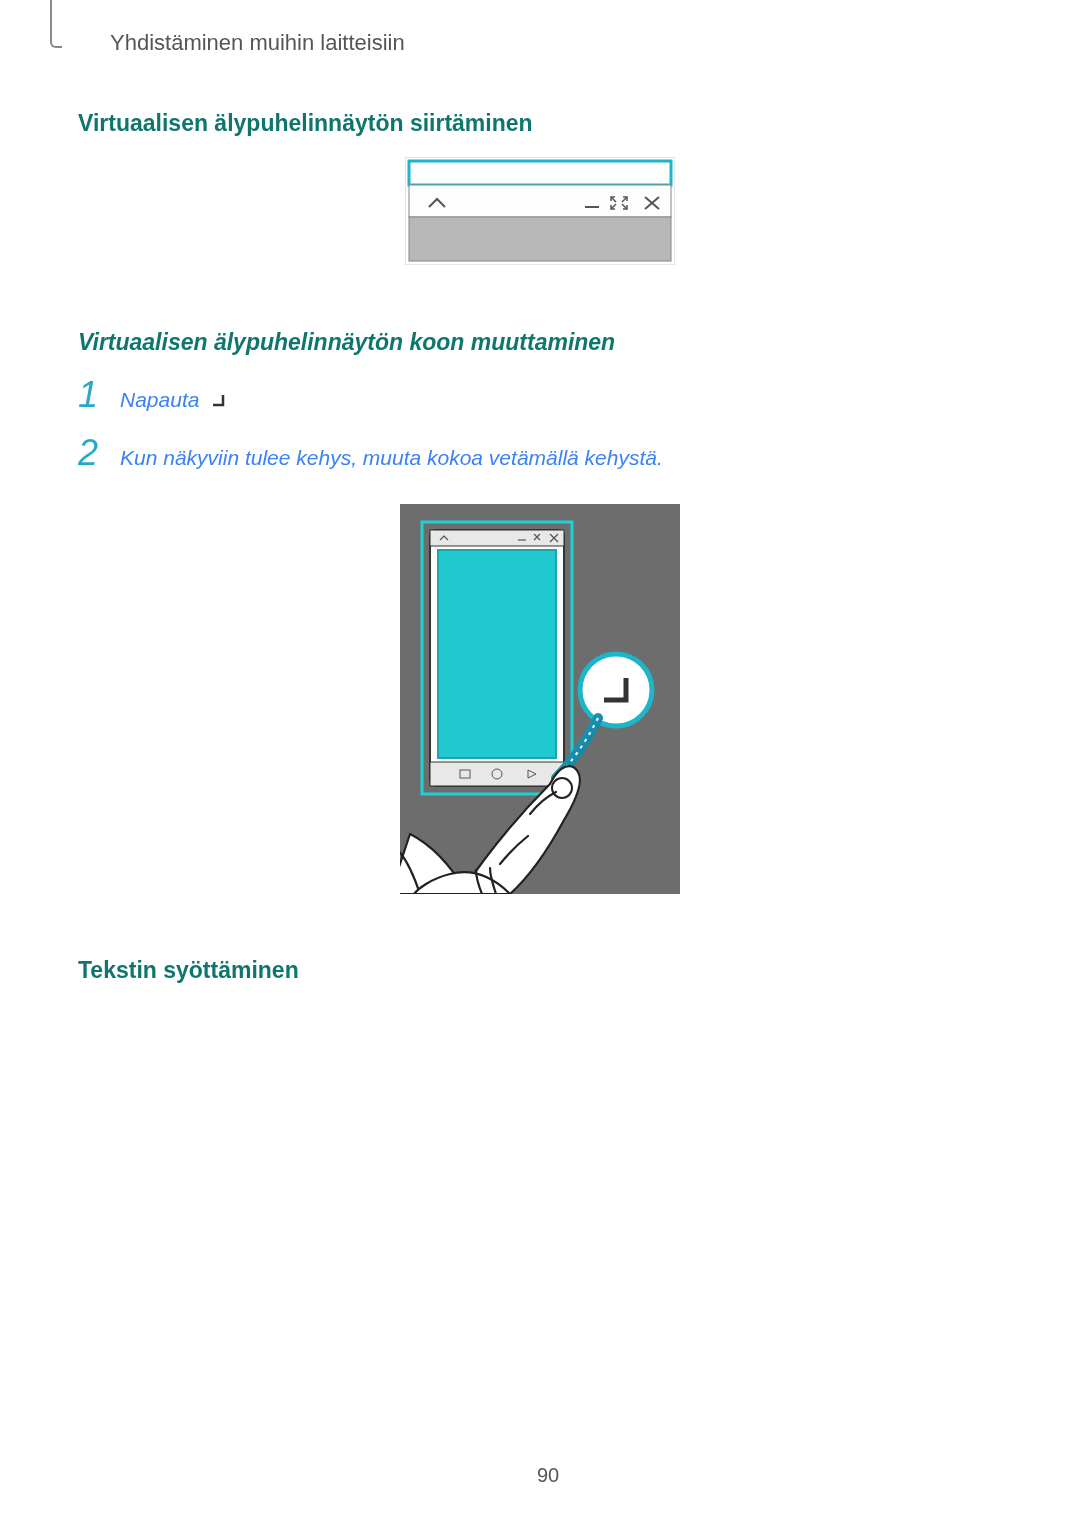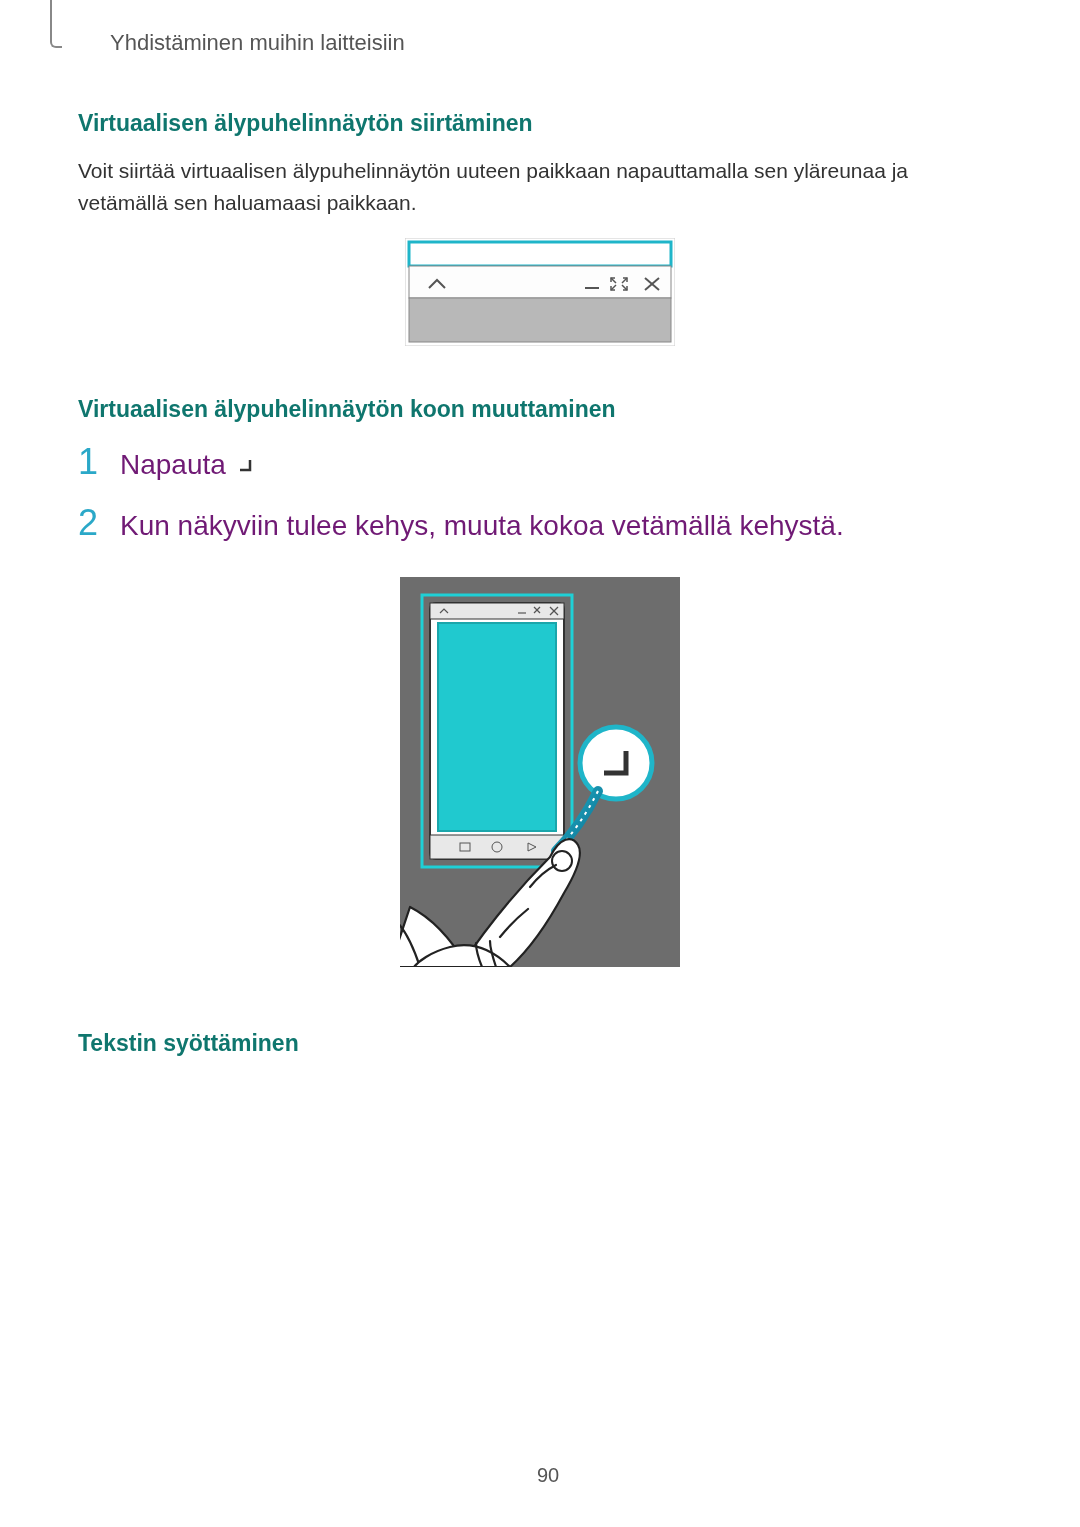--- a/index.html
+++ b/index.html
@@ -44,36 +44,36 @@
   p {
     font-size: 21px;
     color: #333;
     line-height: 1.5;
     margin-bottom: 20px;
   }
   .fig1 {
     display: block;
     margin: 20px auto 40px auto;
   }
-  .section2 { margin-top: 50px; }
+  .section2 { margin-top: 64px; font-style: italic; }
   .step {
     display: flex;
     align-items: baseline;
     gap: 16px;
     margin-bottom: 16px;
   }
   .step-num {
     font-size: 36px;
     color: #2aa8c8;
     font-weight: 300;
     min-width: 26px;
   }
   .step-text {
-    font-size: 28px;
-    color: #701a75;
+    font-size: 21px;
+    color: #3b82f6;
     line-height: 1.5;
     display: flex;
     align-items: center;
     flex-wrap: wrap;
     gap: 4px;
   }
   .resize-icon-inline {
     display: inline-flex;
     align-items: center;
     justify-content: center;
@@ -99,21 +99,20 @@
 </head>
 <body>
 
 <div class="edge-tab"></div>
 
 <div class="header-section">Yhdistäminen muihin laitteisiin</div>
 
 <div class="content">
 
   <h2>Virtuaalisen älypuhelinnäytön siirtäminen</h2>
-  <p>Voit siirtää virtuaalisen älypuhelinnäytön uuteen paikkaan napauttamalla sen yläreunaa ja vetämällä sen haluamaasi paikkaan.</p>
 
   <svg class="fig1" width="270" height="108" viewBox="0 0 270 108">
 
     <rect x="0" y="0" width="270" height="108" fill="none" stroke="#ccc" stroke-width="1"></rect>
 
     <rect x="4" y="4" width="262" height="24" fill="none" stroke="#1fb5c9" stroke-width="3"></rect>
 
     <rect x="4" y="28" width="262" height="32" fill="#fdfdfd" stroke="#888" stroke-width="1"></rect>
 
     <g>

